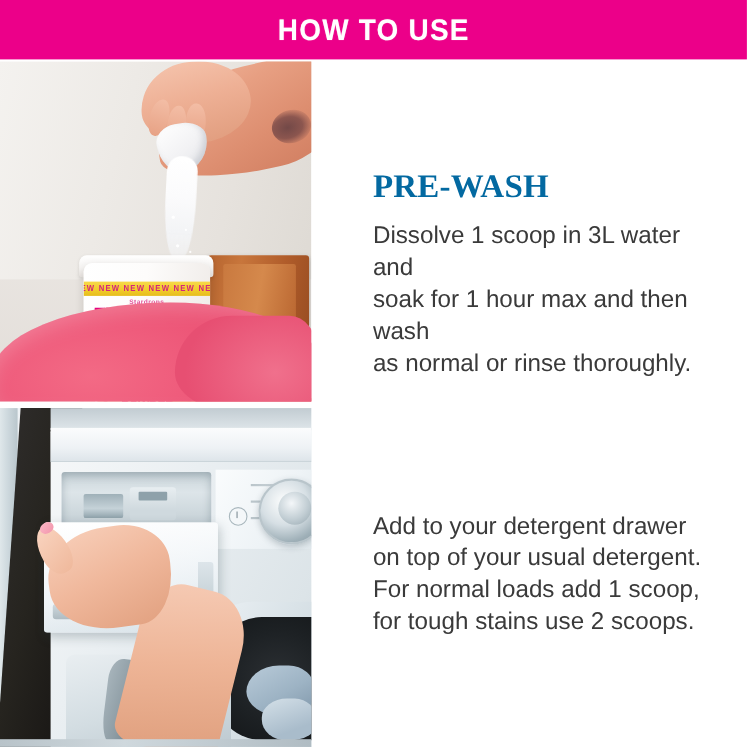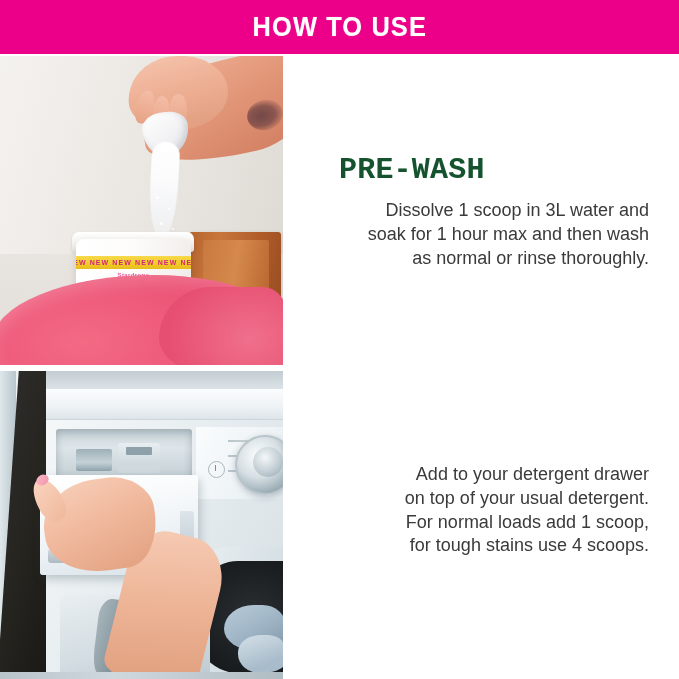--- a/index.html
+++ b/index.html
@@ -461,36 +461,35 @@
   
   .text-col {
     position: absolute;
     left: 283px;
     width: 396px;
   }
   .block-prewash { top: 155px; }
   .block-inwash  { top: 463px; }
   .sec-heading {
     margin: 0 0 14px 56px;
-    font-family: Liberation Mono, monospace;
+    font-family: Liberation Serif, serif;
     font-weight: bold;
     font-size: 30px;
-    color: #14532d;
+    color: #0369a1;
     letter-spacing: .2px;
     line-height: 1;
   }
   .sec-body {
     margin: 0 0 0 56px;
     font-family: "Liberation Sans", sans-serif;
-    font-size: 18px;
+    font-size: 22px;
     color: #3a3a3a;
     line-height: 1.32;
     max-width: 310px;
     white-space: pre-line;
-    text-align: right;
   }
 </style>
 </head>
 <body>
 
 <div class="header-bar">
   <div class="header-title">HOW TO USE</div>
 </div>
 
 <div class="panel panel-top">
@@ -592,14 +591,14 @@
   <h2 class="sec-heading">PRE-WASH</h2>
   <p class="sec-body">Dissolve 1 scoop in 3L water and
 soak for 1 hour max and then wash
 as normal or rinse thoroughly.</p>
 </div>
 
 <div class="text-col block-inwash">
   <p class="sec-body">Add to your detergent drawer
 on top of your usual detergent.
 For normal loads add 1 scoop,
-for tough stains use 4 scoops.</p>
+for tough stains use 2 scoops.</p>
 </div>
 
 </body></html>

